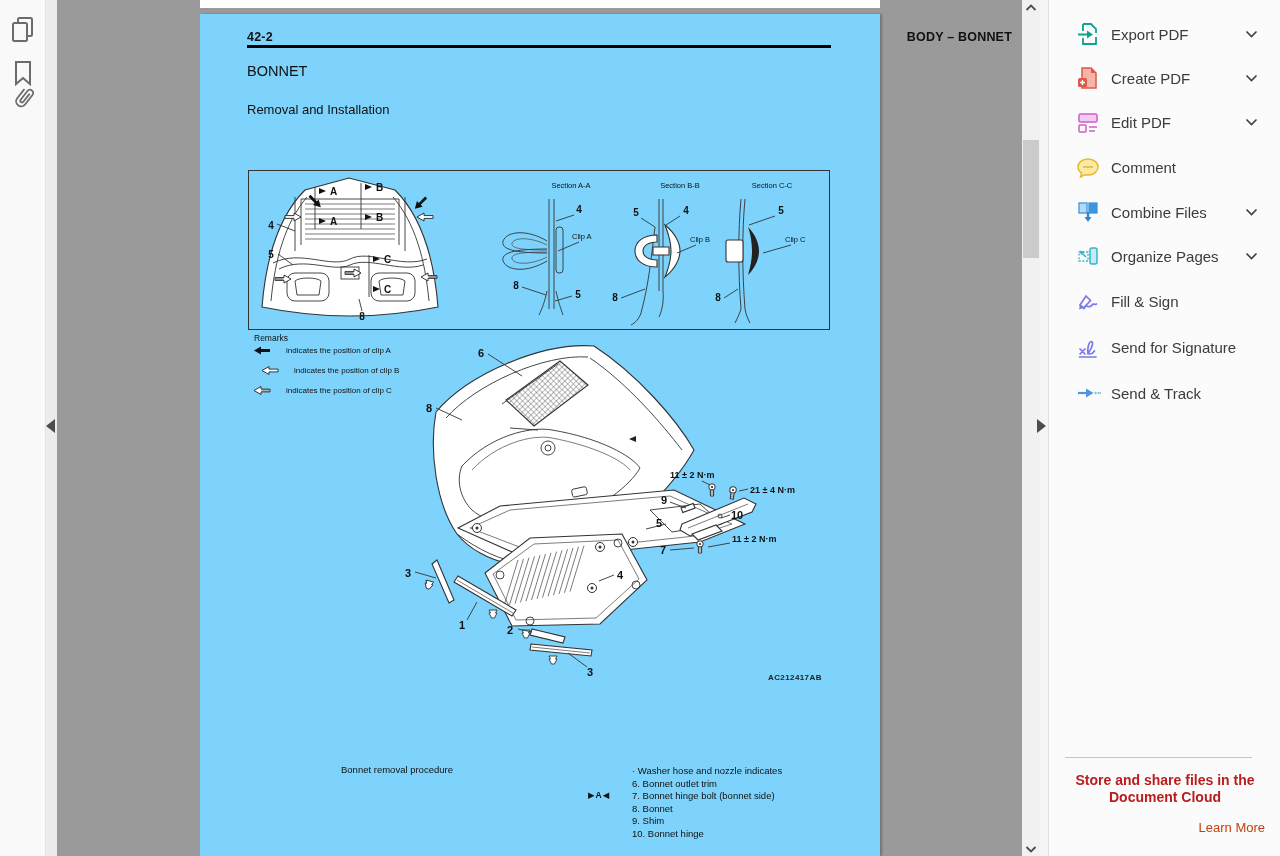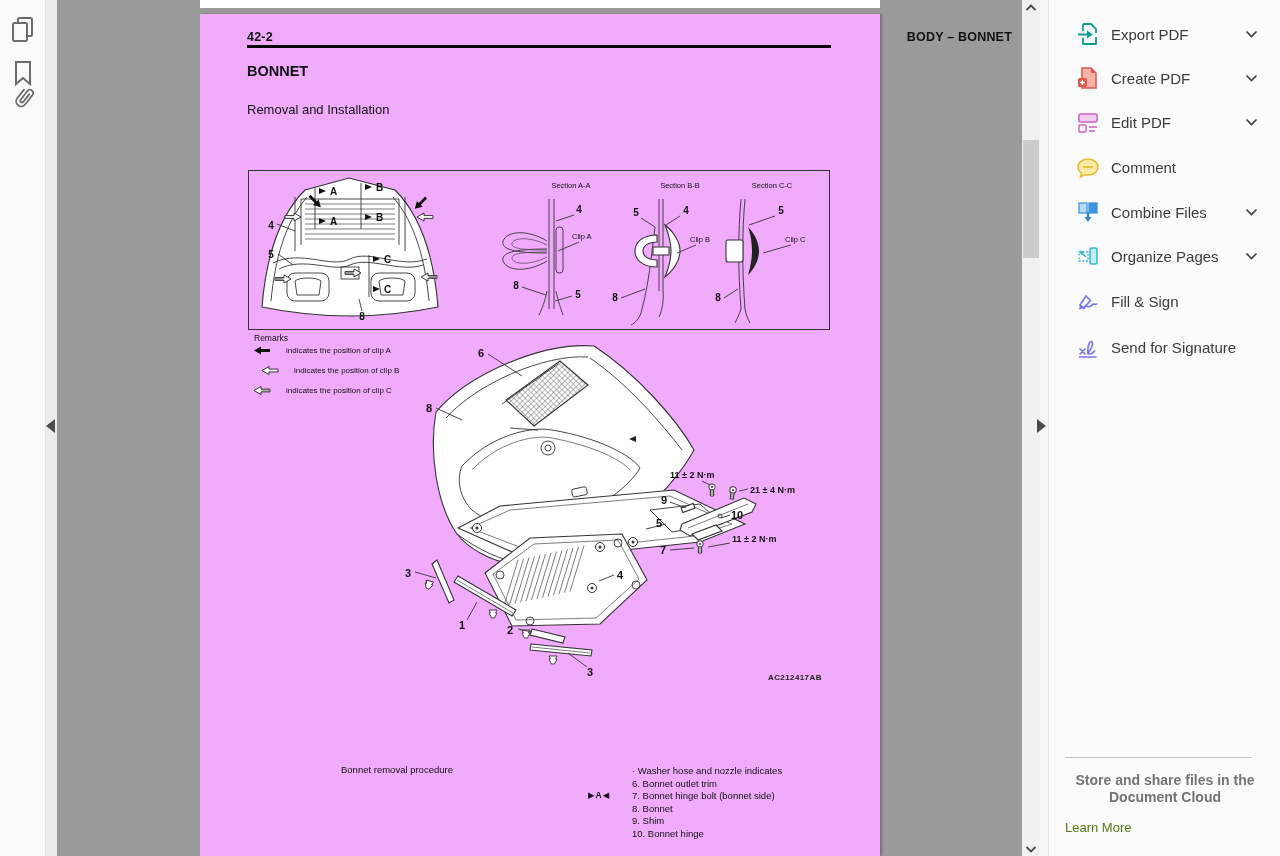--- a/index.html
+++ b/index.html
@@ -12,24 +12,24 @@
   .side-icon{left:8px;width:30px;height:30px;cursor:pointer}
   
   .nav-left{left:46px;top:419px;width:0;height:0;border:7px solid transparent;border-right:9px solid #4d4d4d;border-left:none}
   .nav-right{left:1037px;top:419px;width:0;height:0;border:7px solid transparent;border-left:9px solid #4d4d4d;border-right:none}
   
   .scroll-track{left:1022px;top:0;width:18px;height:856px;background:#f1f1f1}
   .scroll-thumb{left:1023px;top:140px;width:16px;height:118px;background:#cbcbcb}
   .gap-strip{left:1040px;top:0;width:8px;height:856px;background:#f5f5f5}
   
   .prev-page{left:200px;top:0;width:680px;height:8px;background:#fff}
-  .page{left:200px;top:14px;width:680px;height:842px;background:#f0abfc;box-shadow:2px 0 2px rgba(0,0,0,.25)}
+  .page{left:200px;top:14px;width:680px;height:842px;background:#7dd3fc;box-shadow:2px 0 2px rgba(0,0,0,.25)}
   .hdr{font-weight:bold;font-size:12.5px;letter-spacing:.2px}
   .rule{background:#000;height:3px}
-  .h1{font-weight:bold;font-size:14.5px}
+  .h1{font-weight:normal;font-size:14.5px}
   .h2{font-weight:normal;font-size:13px}
   .clip-box{left:48px;top:156px;width:582px;height:160px;border:1px solid #333}
   .remark{font-size:8px;color:#111}
   .remark-row{display:flex;align-items:center}
   .remark-row svg{margin-right:15px}
   .proc-title{font-weight:normal;font-size:9.5px}
   .proc-col{font-size:9.5px;line-height:12.5px;white-space:nowrap}
   .marker{font-weight:bold;font-size:8.5px;letter-spacing:1px}
   svg text{font-family:"Liberation Sans","DejaVu Sans",sans-serif}
   .bl{font-size:10px;font-weight:bold;fill:#111}
@@ -39,22 +39,22 @@
   .fc{font-size:8px;font-weight:bold;fill:#222;letter-spacing:.4px}
   .ln{stroke:#333;stroke-width:.9;fill:none}
   .shape{stroke:#333;stroke-width:1.1;fill:#fff}
   .thin{stroke:#444;stroke-width:.7;fill:none}
   
   .right-panel{left:1048px;top:0;width:232px;height:856px;background:#fbfbfb;border-left:1px solid #e2e2e2}
   .tool-row{position:absolute;left:0;width:232px;height:44px;display:flex;align-items:center;padding-left:26px;cursor:pointer}
   .tool-row .label{margin-left:10px;font-size:15px;color:#3b3b3b}
   .tool-row .chev{position:absolute;left:196px;top:18px}
   .cloud-divider{left:16px;top:757px;width:187px;height:1px;background:#c4c4c4}
-  .cloud-title{left:16px;top:772px;width:200px;text-align:center;font-weight:bold;font-size:14px;line-height:17px;color:#737373}
-  .cloud-link{left:16px;top:820px;width:200px;text-align:left;font-size:13px;color:#4d7c0f;cursor:pointer}
+  .cloud-title{left:16px;top:772px;width:200px;text-align:center;font-weight:bold;font-size:14px;line-height:17px;color:#b91c1c}
+  .cloud-link{left:16px;top:820px;width:200px;text-align:right;font-size:13px;color:#c2410c;cursor:pointer}
 </style>
 </head>
 <body>
 
 <svg width="0" height="0" style="position:absolute" aria-hidden="true">
   <defs>
     <g id="arr-solid">
         <path d="M0,4 L7,0 L7,2.6 L16,2.6 L16,5.4 L7,5.4 L7,8 Z" fill="#111"></path>
       </g>
     <g id="arr-outline">
@@ -426,18 +426,28 @@
 
   <div class="tool-row" style="top:325px">
     <svg width="26" height="26" viewBox="0 0 26 26">
       <path d="M5,15 L10,20 M10,15 L5,20" stroke="#7b78e8" stroke-width="1.7" stroke-linecap="round"></path>
       <path d="M13,20 C12,14 14,7.5 16.5,7.5 C18.5,7.5 17.5,13 14.5,17 C13.3,18.6 13.6,20 15.3,20 C17,20 18.2,18.8 19.5,17" fill="none" stroke="#7b78e8" stroke-width="1.7" stroke-linecap="round"></path>
       <path d="M4.5,23 H21" stroke="#7b78e8" stroke-width="1.7" stroke-linecap="round"></path>
     </svg>
     <span class="label">Send for Signature</span>
   </div>
 
+  <div class="tool-row" style="top:371px">
+    <svg width="26" height="26" viewBox="0 0 26 26">
+      <path d="M3,13 H12" stroke="#4e94e0" stroke-width="2.2"></path>
+      <polygon points="11,8.5 18.5,13 11,17.5" fill="#4e94e0"></polygon>
+      <circle cx="20.5" cy="13" r="1.2" fill="#8fc0ec"></circle>
+        <circle cx="23.5" cy="13" r="1.2" fill="#8fc0ec"></circle>
+        <circle cx="25.5" cy="13" r="1" fill="#8fc0ec"></circle>
+    </svg>
+    <span class="label">Send &amp; Track</span>
+  </div>
 
 
   <div class="ab cloud-divider"></div>
   <div class="ab cloud-title">Store and share files in the Document Cloud</div>
   <div class="ab cloud-link">Learn More</div>
 </div>
 
 </body></html>

